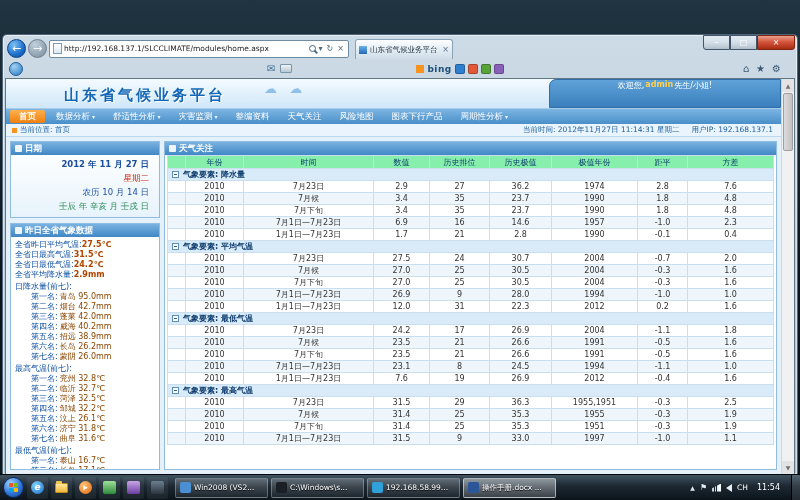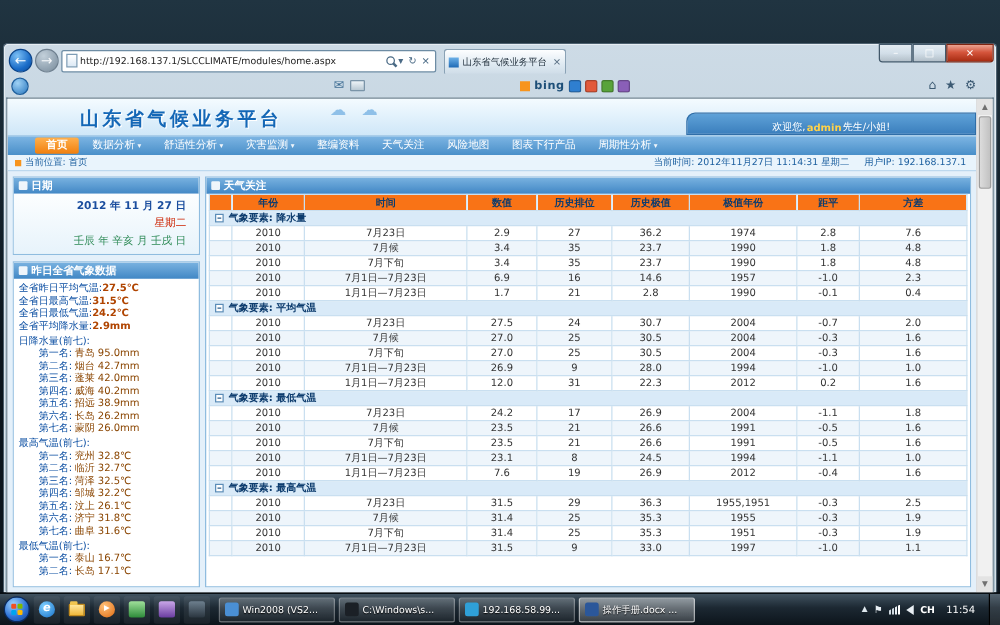--- a/index.html
+++ b/index.html
@@ -41,23 +41,23 @@
   .cicon{width:10px;height:10px;border-radius:2px;border:1px solid rgba(0,0,0,.25)}
   .r2right{margin-left:auto;display:flex;align-items:center;gap:7px;padding-right:10px}
   .hsg{font-size:10px;color:#3c5a73;line-height:1}
 
   
   .viewport{flex:1;display:flex;background:#fff;border:1px solid #5f7787;border-bottom:none;overflow:hidden}
   .site{flex:1;display:flex;flex-direction:column;overflow:hidden;background:#e4f0fa}
   .site-header{position:relative;height:30px;background:linear-gradient(180deg,#f4fbff,#cfe7f8);border-bottom:1px solid #a9cde9;flex:0 0 auto}
   .site-title{position:absolute;left:58px;top:7px;font-size:15px;font-weight:bold;color:#1467b6;letter-spacing:3px;text-shadow:1px 1px 0 #fff}
   .clouds{position:absolute;left:258px;top:2px;color:#8fc0e8;font-size:13px;letter-spacing:4px}
-  .welcome{position:absolute;right:0;bottom:0;width:232px;height:18px;background:linear-gradient(#5fa2d8,#3b7fbd);border:1px solid #2f6ea8;border-radius:7px 0 0 0;display:flex;align-items:flex-end;justify-content:center;font-size:8px;color:#fff;gap:1px;white-space:nowrap}
+  .welcome{position:absolute;right:0;bottom:0;width:232px;height:29px;background:linear-gradient(#5fa2d8,#3b7fbd);border:1px solid #2f6ea8;border-radius:7px 0 0 0;display:flex;align-items:flex-start;justify-content:center;font-size:8px;color:#fff;gap:1px;white-space:nowrap}
   .welcome .usr{color:#ffd24a;font-weight:bold}
-  .navbar{height:15px;background:linear-gradient(#7db5e3,#498fc9);display:flex;align-items:center;padding-left:20px;flex:0 0 auto}
+  .navbar{height:15px;background:linear-gradient(#7db5e3,#498fc9);display:flex;align-items:center;padding-left:2px;flex:0 0 auto}
   .nav-item{font-size:8.5px;color:#fff;padding:0 9px;line-height:15px;white-space:nowrap;display:flex;align-items:center;gap:2px}
   .nav-item .arrow{font-size:6px;opacity:.9}
   .nav-item.active{background:linear-gradient(#ffb04d,#f07f0e);border-radius:2px;margin:0 2px;line-height:13px;font-weight:bold}
   .infobar{height:13px;background:#e9f4fc;border-bottom:1px solid #bcd8ee;display:flex;align-items:center;justify-content:space-between;padding:0 8px 0 6px;flex:0 0 auto}
   .crumb{font-size:7.5px;color:#1b5e9e;display:flex;align-items:center;gap:3px}
   .crumb-ico{width:5px;height:5px;background:#f7941d}
   .info-right{font-size:7.5px;color:#1b5e9e;display:flex;gap:12px;white-space:nowrap}
 
   .content{flex:1;display:flex;gap:4px;padding:4px;overflow:hidden}
   .sidebar{width:150px;flex:0 0 auto;display:flex;flex-direction:column;gap:5px;overflow:hidden}
@@ -81,21 +81,21 @@
   .rv{color:#8a4500}
 
   .main-panel{flex:1}
   .toolbar{height:20px;display:flex;align-items:center;padding:0 4px;border-bottom:1px solid #d9e8f4;flex:0 0 auto}
   .filter-btn{height:14px;display:inline-flex;align-items:center;gap:4px;padding:0 7px;font-size:8px;color:#234a66;
     background:linear-gradient(#ffffff,#dcebf7);border:1px solid #7aa3c6;border-radius:2px}
   .fb-arrow{font-size:6px;color:#4a6a85}
   .tablewrap{flex:1;overflow:hidden;padding:0 2px 2px 2px}
   table.wtable{width:100%;border-collapse:collapse;table-layout:fixed;font-size:8px}
   .wtable th,.wtable td{border:1px solid #c9dff0;height:12px;padding:0 2px;overflow:hidden;white-space:nowrap;text-align:center}
-  .wtable thead th{background:#f97316;color:#0d3c6e;font-weight:bold;height:13px}
+  .wtable thead th{background:#86efac;color:#0d3c6e;font-weight:normal;height:13px}
   .section-row td{background:#d9eaf8;color:#0d3c6e;text-align:left;font-weight:bold}
   .expander{display:inline-block;width:7px;height:7px;border:1px solid #5b8db8;background:#fff;margin:0 4px 0 2px;vertical-align:-1px;position:relative}
   .expander::after{content:"";position:absolute;left:1px;right:1px;top:2px;height:1px;background:#2b5f8e}
   .data-row td{background:#fff;color:#333}
   .data-row.alt td{background:#eef5fb}
 
   
   .scrollbar{width:13px;flex:0 0 auto;background:#f1f1f1;border-left:1px solid #d5d5d5;display:flex;flex-direction:column}
   .sb-arrow{height:13px;background:#e3e3e3;color:#707070;font-size:6px;display:flex;align-items:center;justify-content:center;flex:0 0 auto}
   .sb-thumb{height:58px;margin:1px;background:linear-gradient(90deg,#dcdcdc,#c2c2c2);border:1px solid #9e9e9e;border-radius:2px}
@@ -118,21 +118,21 @@
   .taskbtns{display:flex;gap:3px;margin-left:4px}
   .taskbtn{width:93px;height:20px;border:1px solid rgba(255,255,255,.28);border-radius:2px;background:linear-gradient(rgba(255,255,255,.22),rgba(255,255,255,.06));display:flex;align-items:center;gap:3px;padding:0 4px;overflow:hidden}
   .taskbtn.active{background:linear-gradient(rgba(255,255,255,.45),rgba(255,255,255,.18));border-color:rgba(255,255,255,.5)}
   .tb-ico{width:11px;height:11px;border-radius:2px;flex:0 0 auto}
   .tb-label{font-size:7.5px;color:#fff;white-space:nowrap;overflow:hidden;text-shadow:0 1px 1px #000}
   .tray{margin-left:auto;display:flex;align-items:center;gap:5px;padding:0 4px;height:100%}
   .tray-expand{color:#dfe8ee;font-size:6px}
   .tray-flag{color:#e8eef3;font-size:8px;line-height:1}
   .tray-net{width:9px;height:8px;background:linear-gradient(90deg,#cfd9e0 18%,transparent 18% 28%,#cfd9e0 28% 46%,transparent 46% 56%,#e8eef3 56% 74%,transparent 74% 82%,#fff 82%);clip-path:polygon(0 60%,100% 0,100% 100%,0 100%)}
   .tray-vol{width:0;height:0;border-top:4px solid transparent;border-bottom:4px solid transparent;border-right:6px solid #e8eef3}
-  .tray-lang{color:#fff;font-size:7.5px;font-weight:bold}
+  .tray-lang{color:#fff;font-size:7.5px;font-weight:normal}
   .clock{color:#fff;font-size:8px;padding:0 4px}
   .showdesk{width:9px;height:100%;border-left:1px solid #000;background:rgba(255,255,255,.1);flex:0 0 auto}
 </style>
 </head>
 <body>
 
 <div class="desktop">
 
   <div class="browser">
 
@@ -246,20 +246,21 @@
 
           <div class="sidebar">
             <div class="panel">
               <div class="panel-hd">
                 <span class="hd-ico"></span>
                 <span>日期</span>
               </div>
               <div class="date-bd">
                 <span class="l1">2012 年 11 月 27 日</span>
                 <span class="l2">星期二</span>
+                <span class="l3">农历 10 月 14 日</span>
                 <span class="l4">壬辰 年 辛亥 月 壬戌 日</span>
               </div>
             </div>
 
             <div class="panel" style="flex:1">
               <div class="panel-hd">
                 <span class="hd-ico"></span>
                 <span>昨日全省气象数据</span>
               </div>
               <div class="weather-bd" id="stats">

